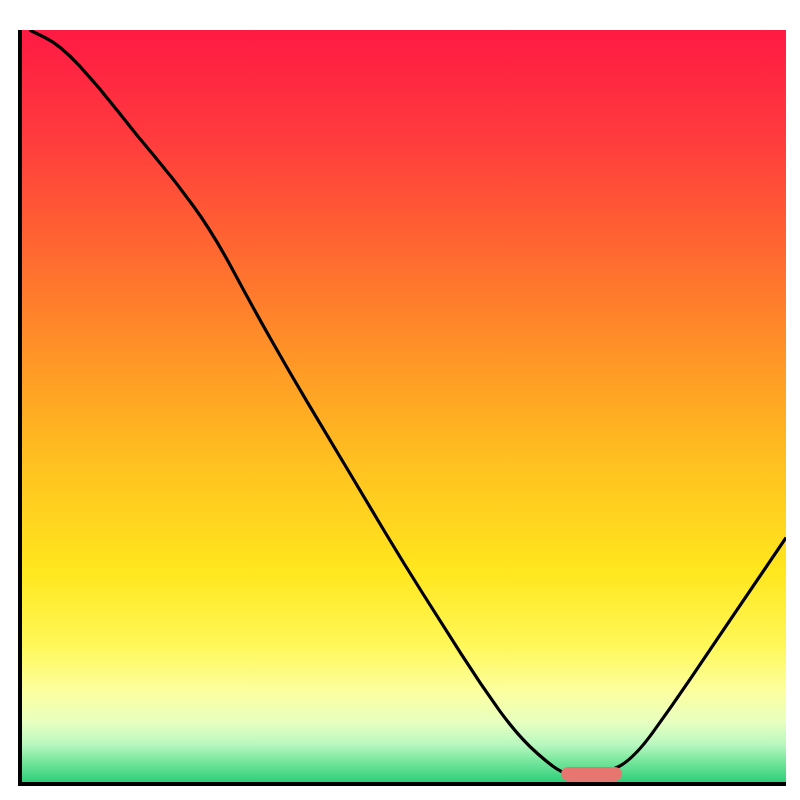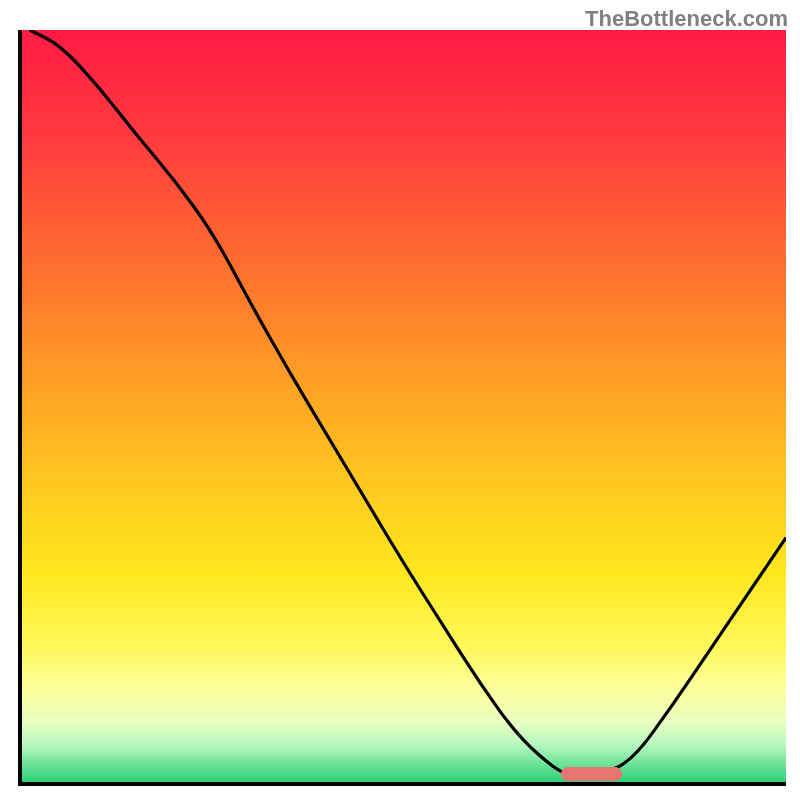--- a/index.html
+++ b/index.html
@@ -52,21 +52,20 @@
     position: absolute;
     background: #e87670;
     border-radius: 8px;
     height: 14px;
   }
 </style>
 </head>
 <body>
 <div class="container">
 
-  <div class="watermark">TheBottleneck.com</div>
 
   <div class="plot-area">
     <svg class="gradient-bg" viewBox="0 0 764 752" preserveAspectRatio="none">
       <defs>
         <linearGradient id="bg-grad" x1="0" y1="0" x2="0" y2="1">
           <stop offset="0%" stop-color="#ff1a44"></stop>
           <stop offset="14%" stop-color="#ff3a3e"></stop>
           <stop offset="30%" stop-color="#ff6a30"></stop>
           <stop offset="45%" stop-color="#ff9a26"></stop>
           <stop offset="58%" stop-color="#ffc220"></stop>

